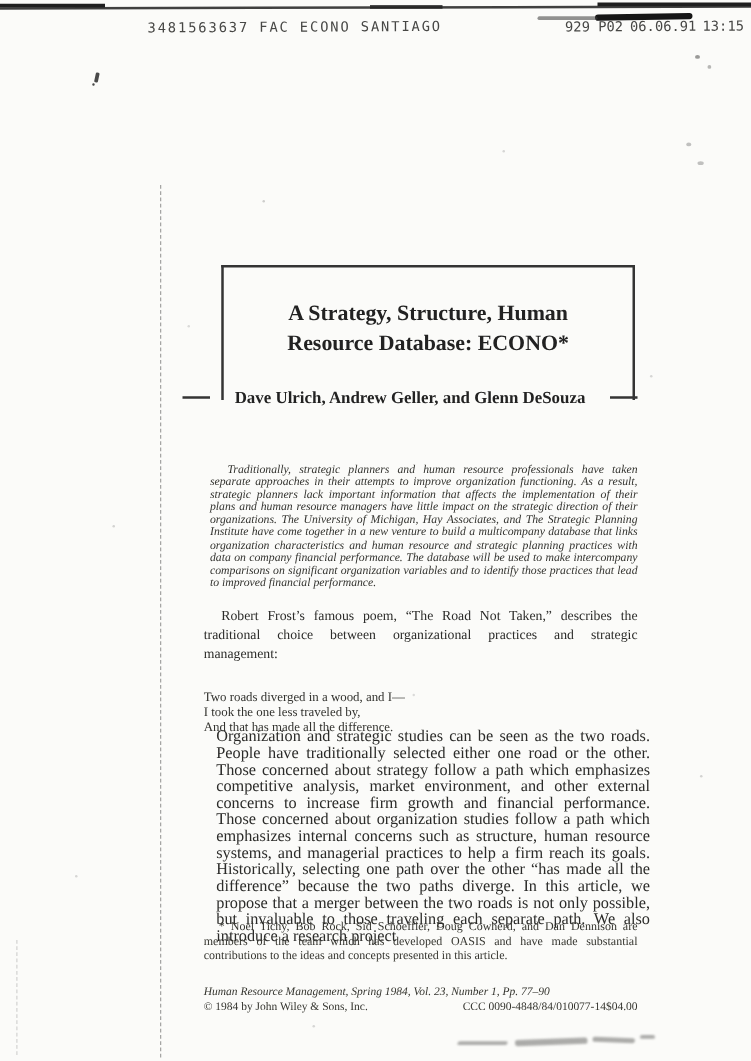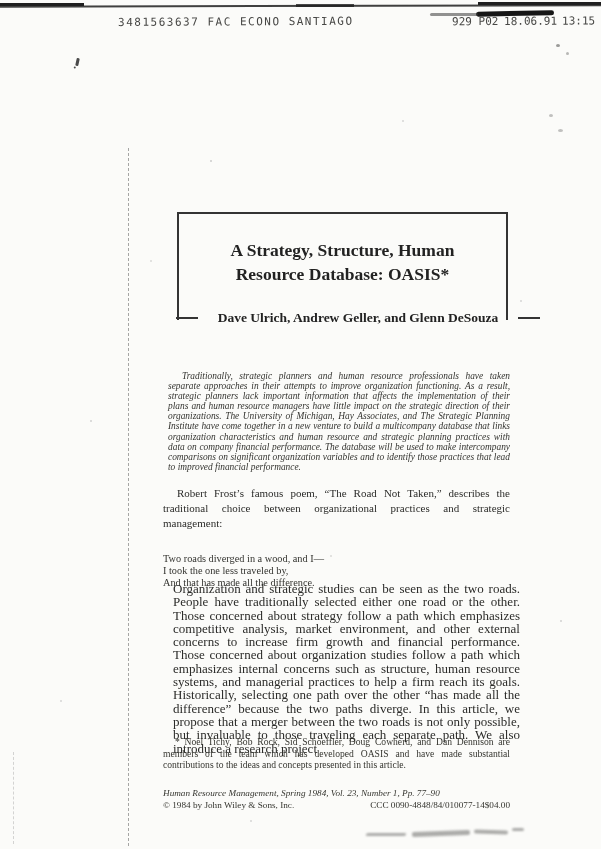--- a/index.html
+++ b/index.html
@@ -41,21 +41,21 @@
   .fax-header{position:absolute;left:0;top:0;width:601px;height:30px;transform:rotate(-0.3deg);
     font-family:"DejaVu Sans Mono", monospace;font-size:11px;color:#474745;}
   .fax-sender{position:absolute;left:118px;top:15px;letter-spacing:1.5px;}
   .fax-page{position:absolute;left:452px;top:16px;}
   .fax-date{position:absolute;left:504px;top:16px;}
   .fax-time{position:absolute;left:562px;top:16px;}
   
   .title-box{position:absolute;left:177px;top:212px;width:327px;height:106px;
     border-top:2px solid #343434;border-left:2px solid #343434;border-right:2px solid #343434;}
   .article-title{margin-top:25px;text-align:center;font-weight:bold;font-size:17.5px;line-height:23.5px;color:#222;}
-  .authors-row{position:absolute;left:176px;top:307px;width:364px;height:22px;
+  .authors-row{position:absolute;left:146px;top:307px;width:364px;height:22px;
     display:flex;align-items:center;justify-content:center;gap:20px;}
   .authors-row .rule{flex:none;width:22px;height:2px;background:#343434;}
   .authors{font-weight:bold;font-size:13.5px;color:#222;white-space:nowrap;}
   
   .abstract{position:absolute;left:168px;top:371px;width:342px;
     font-style:italic;font-size:9.4px;line-height:10.1px;text-align:justify;text-indent:14px;color:#33332f;}
   
   .para1{position:absolute;left:163px;top:486px;width:347px;
     font-size:11px;line-height:14.8px;text-align:justify;text-indent:14px;word-spacing:2px;color:#2b2b29;}
   .poem{position:absolute;left:163px;top:537px;width:320px;font-size:10.3px;line-height:12px;color:#33332f;margin-top:16px;}
@@ -85,28 +85,28 @@
   <span class="noise n1"></span>
   <span class="noise n2"></span>
   <span class="noise n3"></span>
   <span class="noise n4"></span>
   <span class="pen-mark"></span>
   <div class="speckles"></div>
 
   <div class="fax-header">
     <span class="fax-sender">3481563637  FAC ECONO SANTIAGO</span>
     <span class="fax-page">929 P02</span>
-    <span class="fax-date">18.06.91</span>
+    <span class="fax-date">06.06.91</span>
     <span class="fax-time">13:15</span>
   </div>
 
   <div class="title-box">
     <div class="article-title">
       <span>A Strategy, Structure, Human</span><br>
-      <span>Resource Database: OASIS*</span>
+      <span>Resource Database: ECONO*</span>
     </div>
   </div>
   <div class="authors-row">
     <span class="rule"></span>
     <span class="authors">Dave Ulrich, Andrew Geller, and Glenn DeSouza</span>
     <span class="rule"></span>
   </div>
 
   <div class="abstract">Traditionally, strategic planners and human resource professionals have taken separate approaches in their attempts to improve organization functioning. As a result, strategic planners lack important information that affects the implementation of their plans and human resource managers have little impact on the strategic direction of their organizations. The University of Michigan, Hay Associates, and The Strategic Planning Institute have come together in a new venture to build a multicompany database that links organization characteristics and human resource and strategic planning practices with data on company financial performance. The database will be used to make intercompany comparisons on significant organization variables and to identify those practices that lead to improved financial performance.</div>
 

